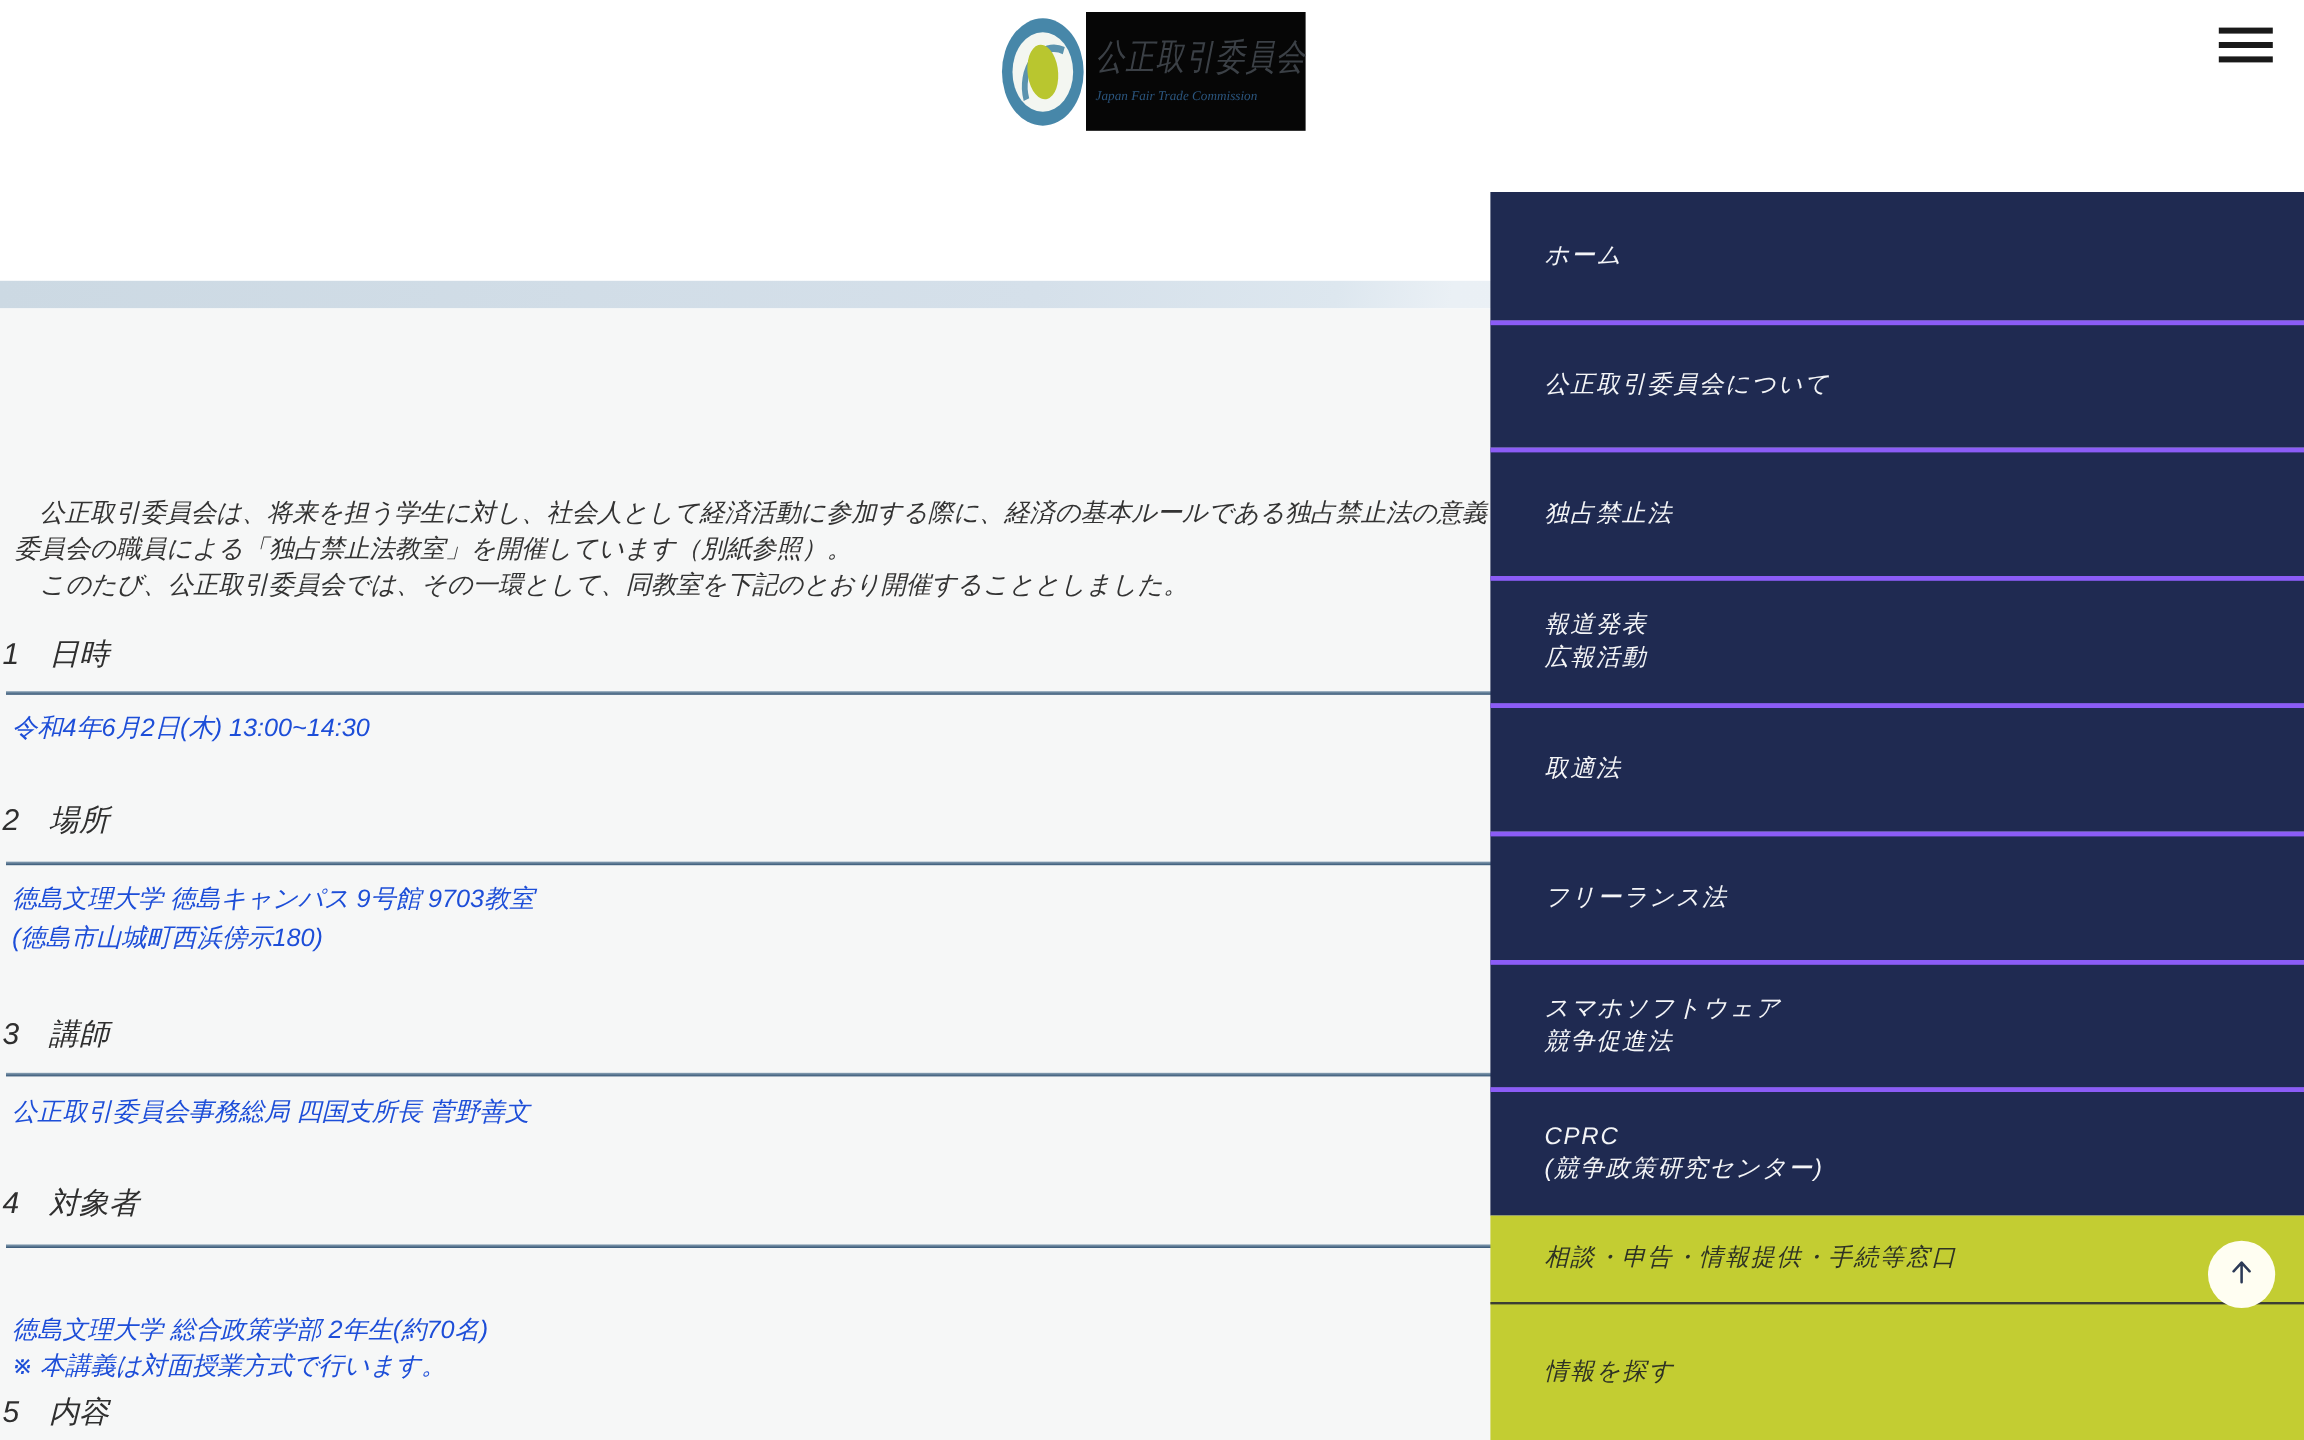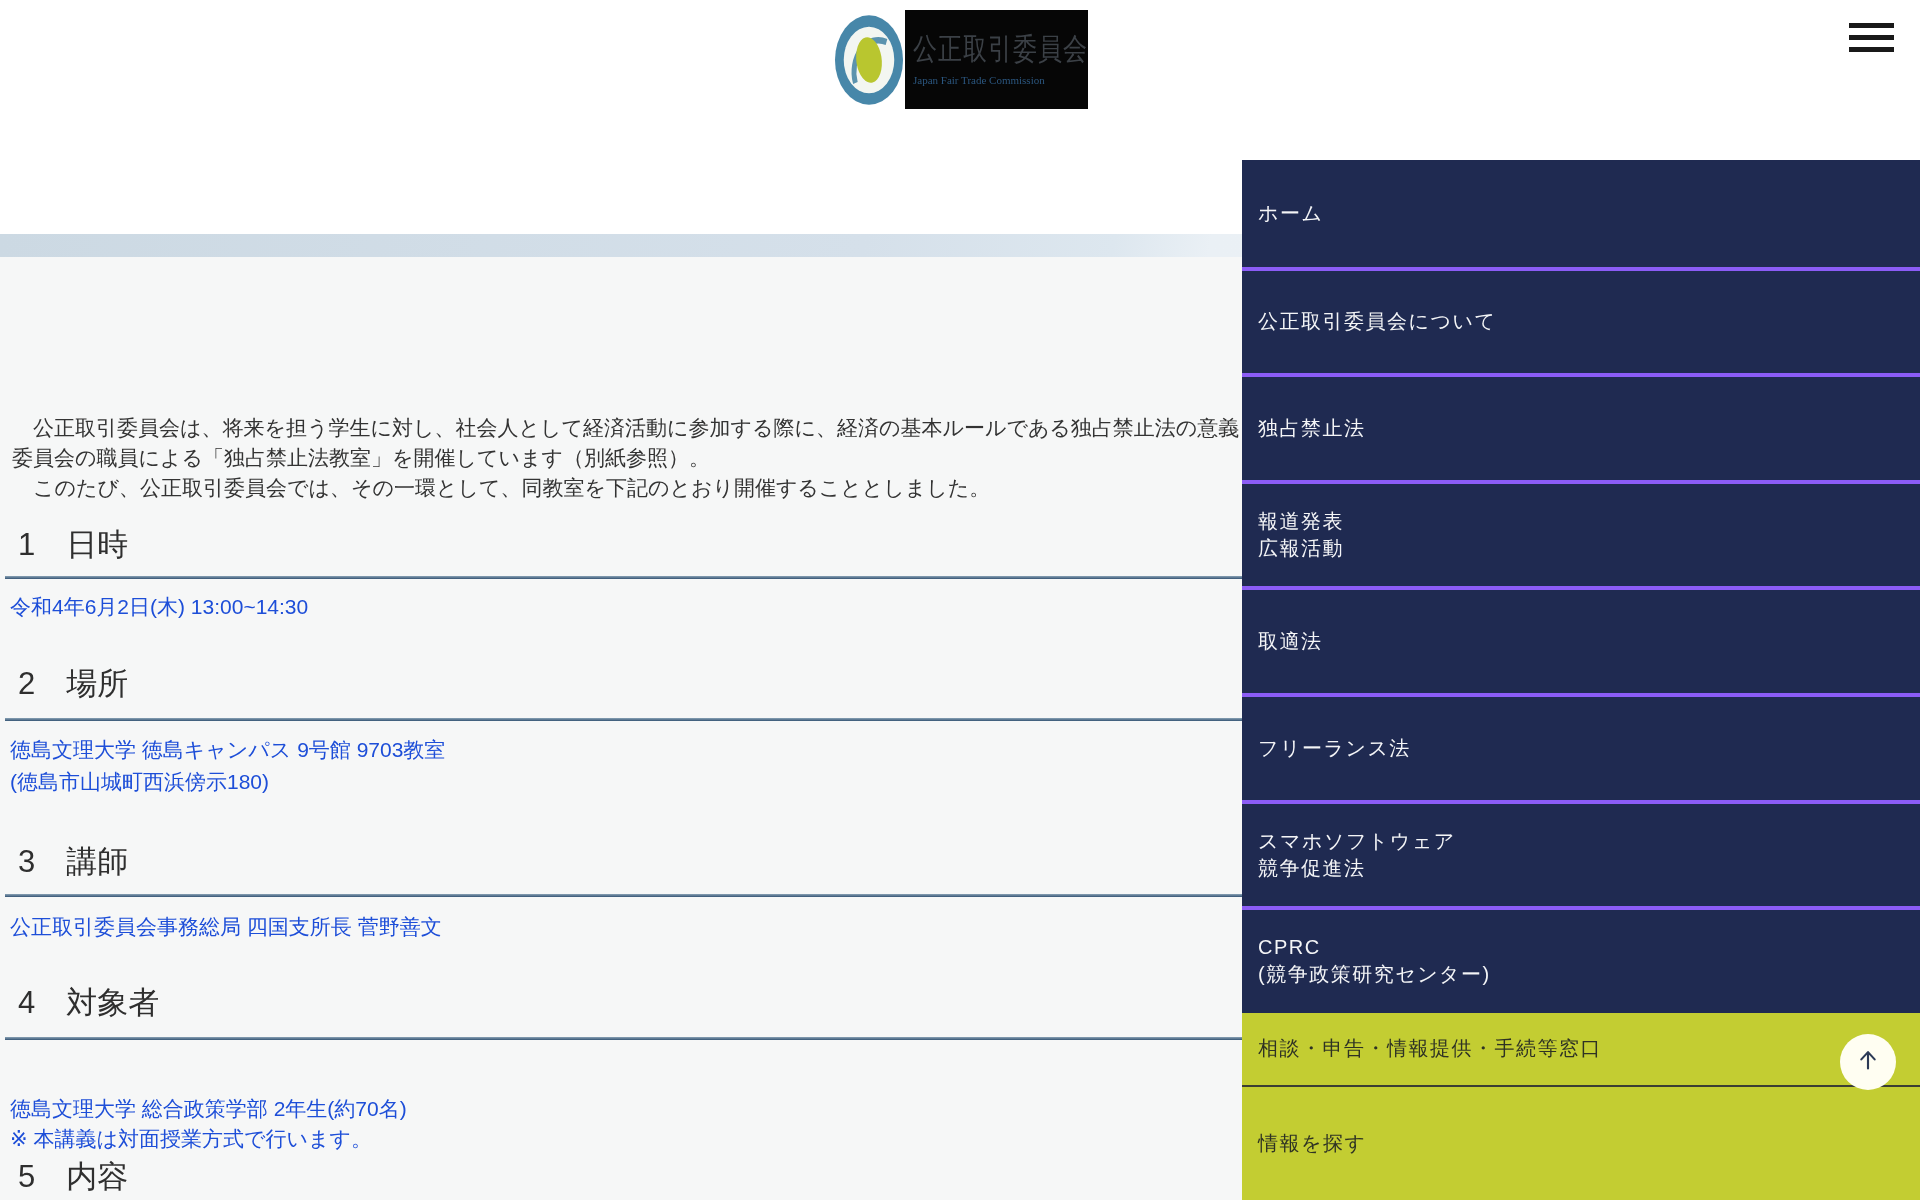--- a/index.html
+++ b/index.html
@@ -1,19 +1,20 @@
 <!DOCTYPE html>
 <html lang="ja"><head>
 <meta charset="utf-8">
 <style>
   html,body{margin:0;padding:0;background:#fff;}
   .screen{
     position:relative;width:1920px;height:1200px;overflow:hidden;
     background:#ffffff;
     font-family:"Liberation Sans","DejaVu Sans",sans-serif;
+    font-style:italic;
   }
   
   .logo{
     position:absolute;left:832px;top:10px;width:256px;height:99px;
     display:flex;cursor:pointer;
   }
   .logo-emblem-cell{
     width:73px;height:99px;background:#ffffff;
     display:flex;align-items:center;justify-content:center;
   }
@@ -49,39 +50,39 @@
   .content-bg{
     position:absolute;left:0;top:257px;width:1920px;height:943px;
     background:#f6f7f7;
   }
   
   .intro{
     position:absolute;left:12px;top:413px;
     font-size:21px;line-height:30px;color:#333;white-space:nowrap;
   }
   .sec-heading{
-    position:absolute;left:18px;
-    font-size:31px;line-height:34px;color:#2f2f2f;white-space:nowrap;
+    position:absolute;left:2px;
+    font-size:25px;line-height:34px;color:#2f2f2f;white-space:nowrap;
   }
   .sec-line{
     position:absolute;left:5px;width:1530px;height:3px;
     background:linear-gradient(#8aa2b5,#355575);
   }
   .sec-body{
     position:absolute;left:10px;
     font-size:21px;color:#1d4ed8;white-space:nowrap;
   }
   
   .menu{
     position:absolute;left:1242px;top:160px;width:678px;height:1040px;
     display:flex;flex-direction:column;z-index:5;
   }
   .mi{
     display:flex;align-items:center;
-    padding-left:16px;box-sizing:border-box;cursor:pointer;
+    padding-left:45px;box-sizing:border-box;cursor:pointer;
     font-size:20px;letter-spacing:1.5px;line-height:27px;
   }
   .mi.navy{background:#1f2a51;color:#f4f5f7;height:106.6px;}
   .mi.navy + .mi.navy{border-top:4px solid #8b5cf6;}
   .mi.yellow{background:#c3cd32;color:#2e3224;}
   .mi.y1{height:72px;}
   .mi.y2{flex:1;border-top:2px solid #3b3e33;}
   
   .scroll-top{
     position:absolute;left:1840px;top:1034px;width:56px;height:56px;

